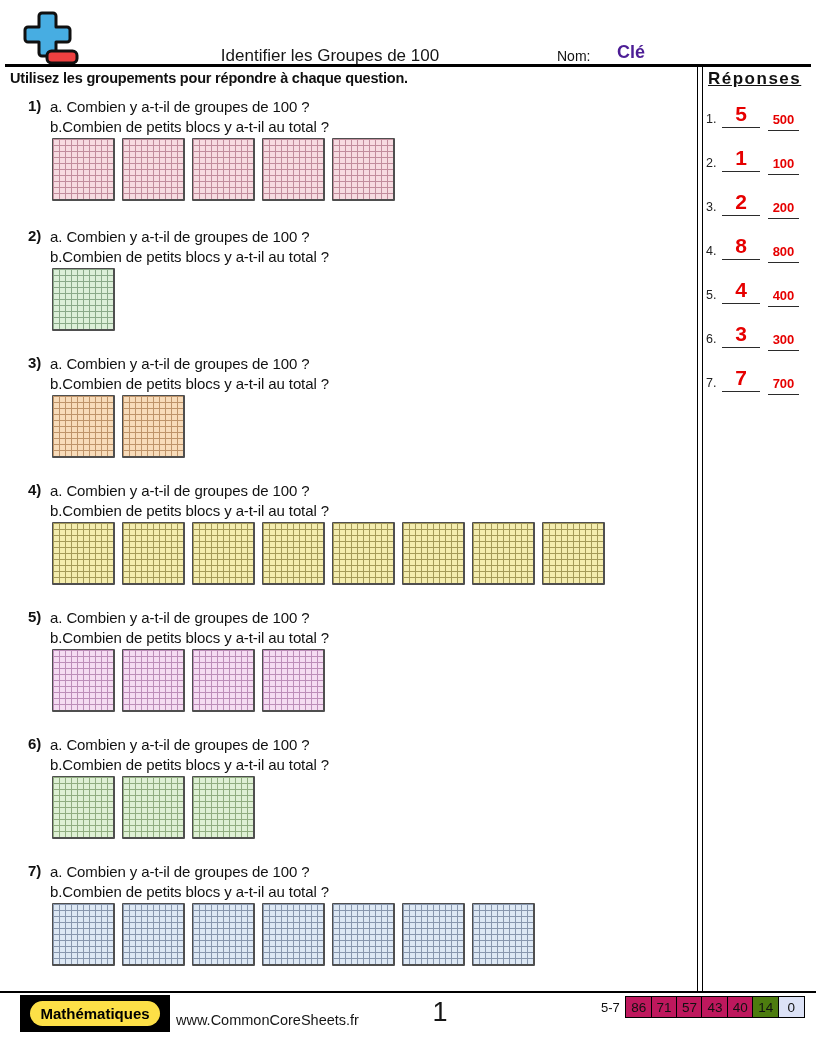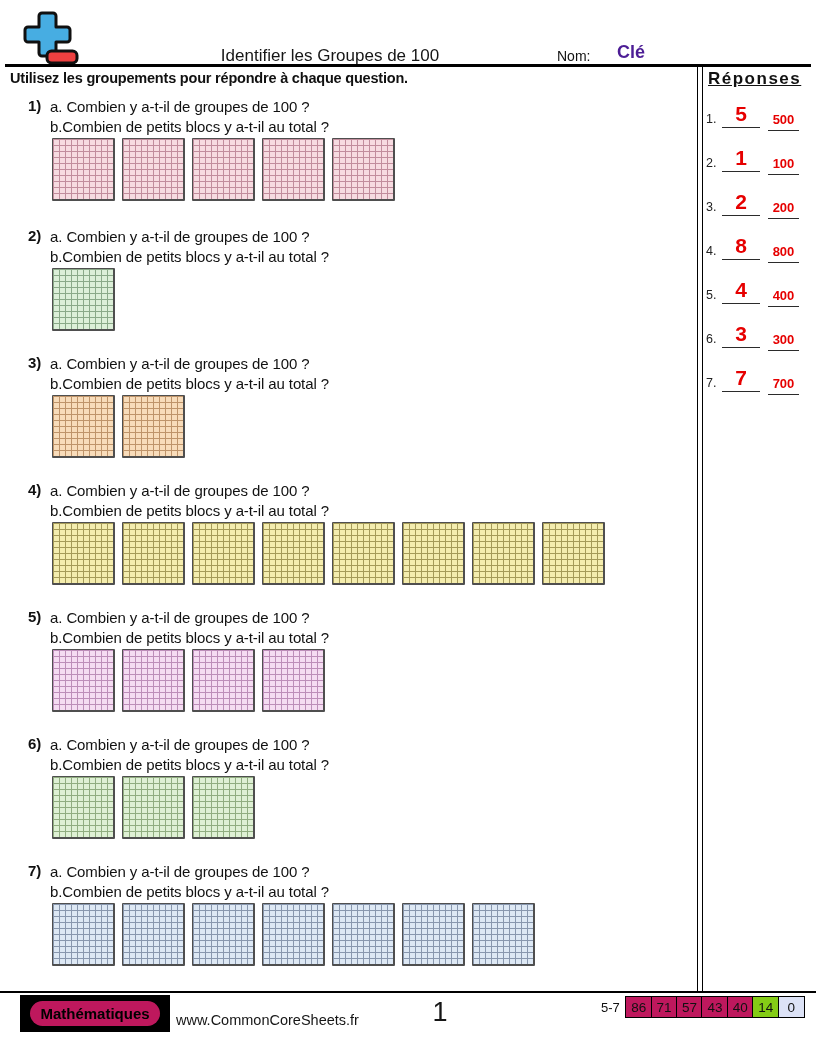--- a/index.html
+++ b/index.html
@@ -36,21 +36,21 @@
     border:1.3px solid #4f4f4f;border-right:2.2px solid #4f4f4f;border-bottom:2.7px solid #4f4f4f;
     background-color:var(--fill);
     background-image:
       repeating-linear-gradient(to right, var(--line) 0 1px, transparent 1px 6px),
       repeating-linear-gradient(to bottom, var(--line) 0 1px, transparent 1px 6px);
   }
   
   .footer-rule{position:absolute;left:0;right:0;top:991px;height:2px;background:#000;}
   .badge{position:absolute;left:20px;top:995px;width:150px;height:37px;background:#000;
          display:flex;align-items:center;justify-content:center;}
-  .badge-pill{background:#be185d;border-radius:16px;padding:4px 10px;font-weight:bold;font-size:15px;color:#000;white-space:nowrap;text-align:center;}
+  .badge-pill{background:#fde047;border-radius:16px;padding:4px 10px;font-weight:bold;font-size:15px;color:#000;white-space:nowrap;text-align:center;}
   .website{position:absolute;left:176px;top:1012px;font-size:14.5px;color:#151515;}
   .page-num{position:absolute;left:330px;top:997px;width:220px;text-align:center;font-size:27px;color:#151515;}
   .score{position:absolute;left:601px;top:996px;display:flex;align-items:center;}
   .score-label{font-size:13px;margin-right:7px;}
   .score-cell{width:25px;height:20px;border:1.6px solid #000;margin-left:-1.6px;
               display:flex;align-items:center;justify-content:center;font-size:13.5px;background:#be185d;}
   .score-cell:first-of-type{margin-left:0;}
 </style>
 </head>
 <body>
@@ -225,17 +225,17 @@
   </div>
   <div class="website">www.CommonCoreSheets.fr</div>
   <div class="page-num">1</div>
   <div class="score">
     <span class="score-label">5-7</span>
   <span class="score-cell">86</span>
       <span class="score-cell">71</span>
       <span class="score-cell">57</span>
       <span class="score-cell">43</span>
       <span class="score-cell">40</span>
-      <span class="score-cell" style="background: #84cc16;">14</span>
+      <span class="score-cell" style="background: #4d7c0f;">14</span>
       <span class="score-cell" style="background: rgb(220, 226, 246);">0</span>
     </div>
 
 </div>
 
 </body></html>

